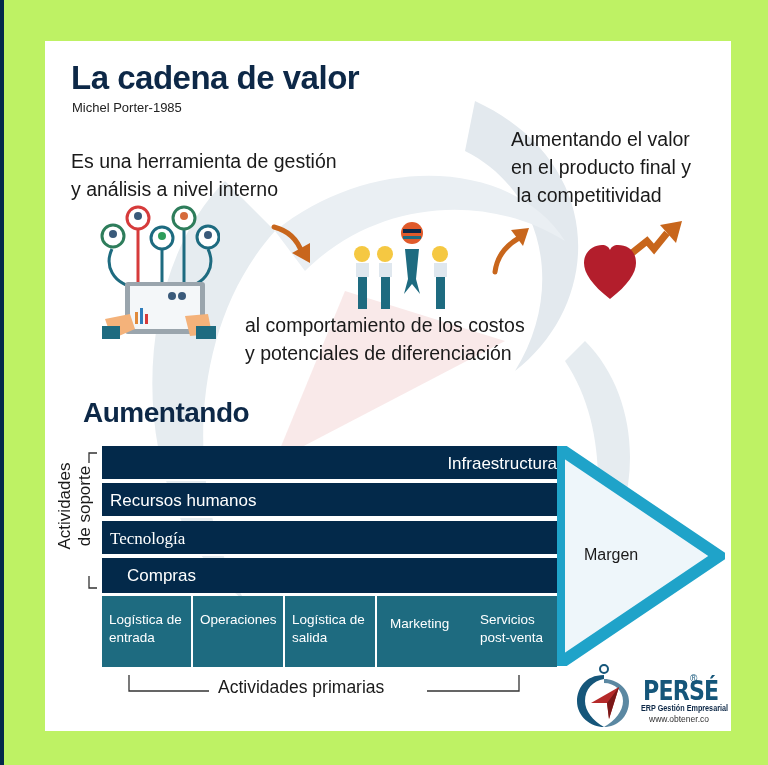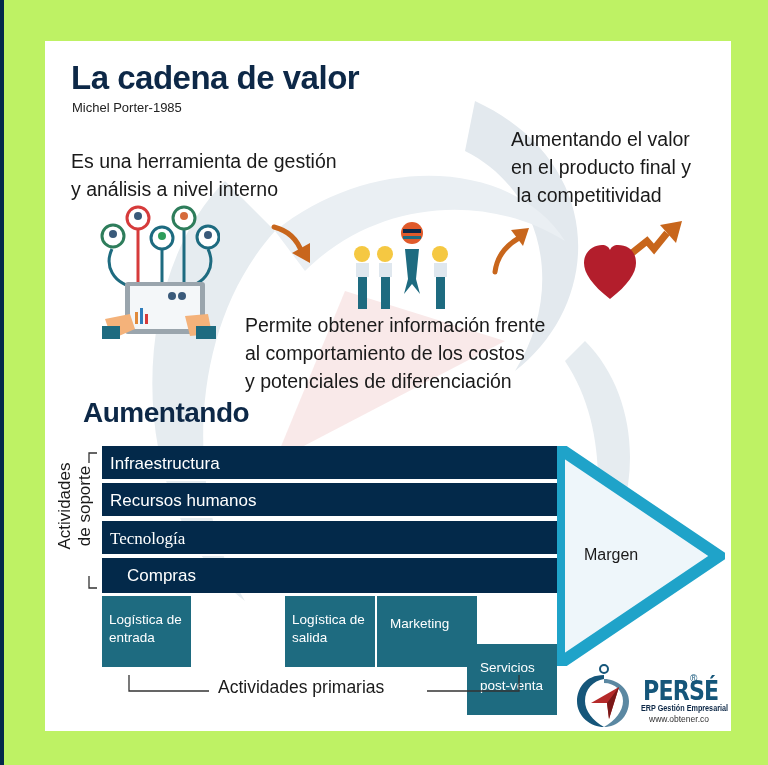--- a/index.html
+++ b/index.html
@@ -115,59 +115,62 @@
       <path d="M22 4 L 40 2 L 34 20 Z" fill="#c8661c"></path>
     </svg>
 
     <svg class="abs" style="left:537px;top:178px" width="110" height="85" viewBox="0 0 110 85">
       <path d="M50 34 L 65 22 L 72 30 L 85 14" stroke="#c8661c" stroke-width="7" fill="none" stroke-linejoin="miter"></path>
       <path d="M78 6 L 100 2 L 94 24 Z" fill="#c8661c"></path>
       <path d="M28 80 C 10 66, 2 54, 2 44 C 2 32, 12 26, 20 26 C 24 26, 27 28, 28 31 C 29 28, 32 26, 36 26 C 46 26, 54 32, 54 44 C 54 54, 46 66, 28 80 Z" fill="#b31e2c"></path>
     </svg>
 
     <div class="abs txt t3">
-      <div>Permite obtener información frente</div>
       <div>al comportamiento de los costos</div>
       <div>y potenciales de diferenciación</div>
     </div>
 
     <div class="abs comp">Aumentando</div>
 
     <svg class="abs" style="left:42px;top:410px" width="12" height="140" viewBox="0 0 12 140">
       <path d="M10 2 L 2 2 L 2 12" stroke="#333" stroke-width="1.3" fill="none"></path>
       <path d="M2 125 L 2 137 L 10 137" stroke="#333" stroke-width="1.3" fill="none"></path>
     </svg>
     <div class="vert-label" style="left:10px;top:528px;width:126px;">
       <div>Actividades</div>
       <div>de soporte</div>
     </div>
 
-    <div class="support" style="top:405px;">Infraestructura</div>
+    <div class="support" style="top:405px;text-align:right;">Infraestructura</div>
     <div class="support" style="top:442px;">Recursos humanos</div>
     <div class="support" style="top:480px;font-family:Liberation Serif, serif;">Tecnología</div>
     <div class="support" style="top:517px;border-bottom:none;padding-left:25px;">Compras</div>
 
     <svg class="abs" style="left:512px;top:405px" width="168" height="220" viewBox="0 0 168 220">
       <polygon points="2,2 162,110 2,218" fill="#eef6fa" stroke="#1fa3c9" stroke-width="12" stroke-linejoin="miter"></polygon>
     </svg>
     <div class="abs margen">Margen</div>
 
     <div class="primary" style="left:57px;width:89px;">
       <div>Logística de</div>
       <div>entrada</div>
     </div>
+    <div class="primary" style="left:148px;width:90px;">
+      <div>Operaciones</div>
+      <div></div>
+    </div>
     <div class="primary" style="left:240px;width:90px;">
       <div>Logística de</div>
       <div>salida</div>
     </div>
     <div class="primary" style="left:332px;width:100px;padding-left:13px;padding-top:19px;">
       <div>Marketing</div>
       <div></div>
     </div>
-    <div class="primary" style="left:422px;width:90px;padding-left:13px;margin-top:48px;">
+    <div class="primary" style="left:422px;width:90px;padding-left:13px;">
       <div>Servicios</div>
       <div>post-venta</div>
     </div>
 
     <svg class="abs" style="left:82px;top:632px" width="396" height="22" viewBox="0 0 396 22">
       <path d="M2 2 L 2 18 L 82 18" stroke="#333" stroke-width="1.3" fill="none"></path>
       <path d="M300 18 L 392 18 L 392 2" stroke="#333" stroke-width="1.3" fill="none"></path>
     </svg>
     <div class="abs prim-label">Actividades primarias</div>
 

